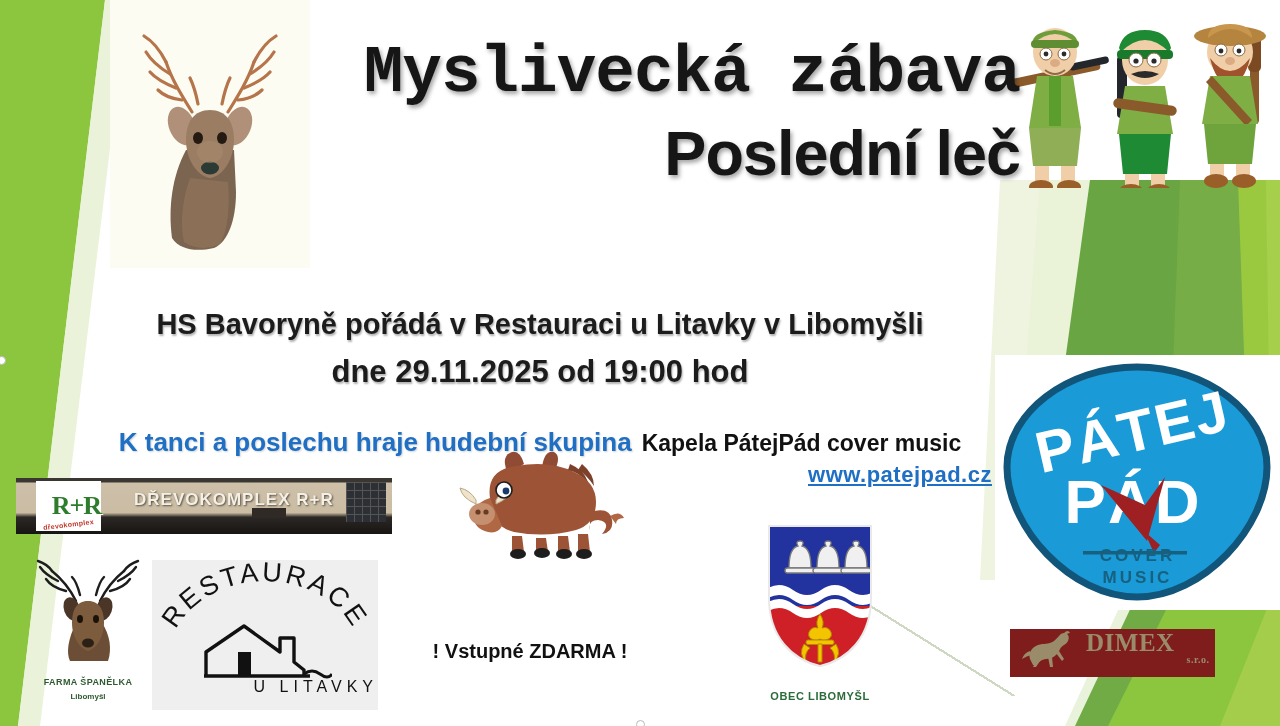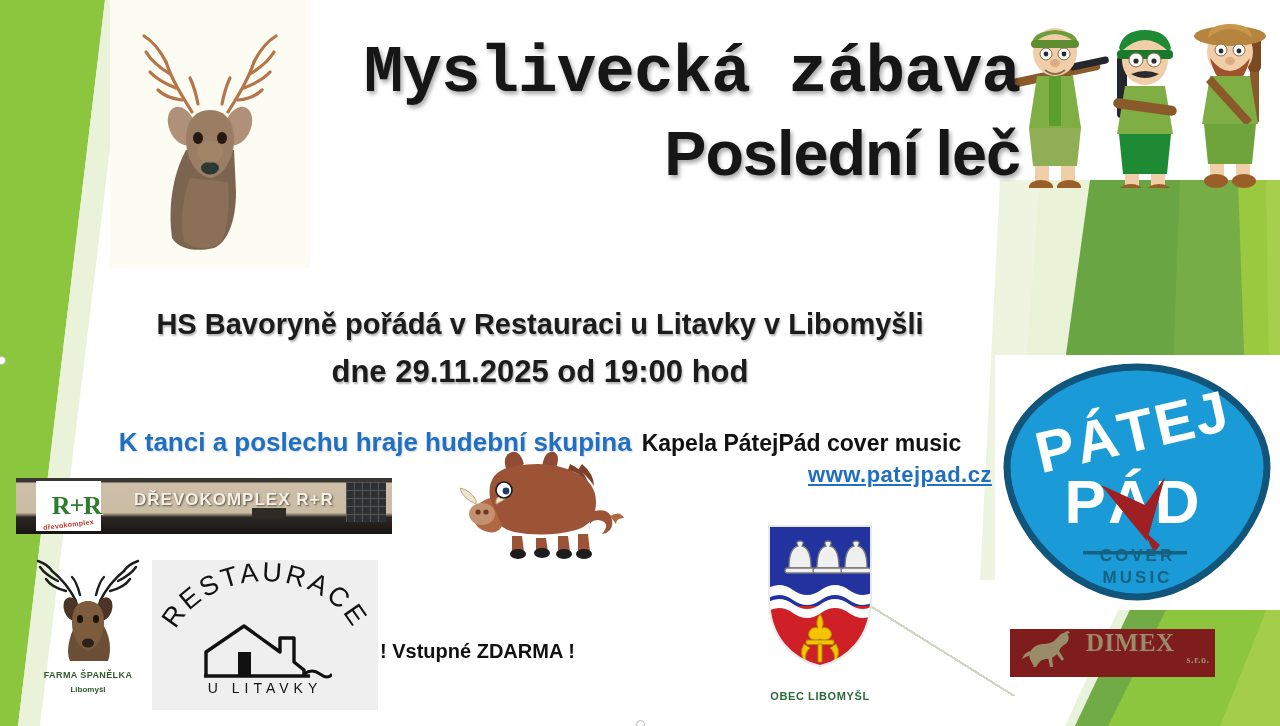--- a/index.html
+++ b/index.html
@@ -122,21 +122,21 @@
     position:absolute;left:720px;top:462px;width:360px;text-align:center;
     font-size:22px;font-weight:bold;color:#1f6fc4;
     text-decoration:underline;letter-spacing:.5px;
   }
 
   .tombola{
     position:absolute;left:400px;top:565px;width:260px;text-align:center;
     font-size:19px;font-weight:bold;color:#111;letter-spacing:.5px;
   }
   .zdarma{
-    position:absolute;left:380px;top:640px;width:300px;
+    position:absolute;left:380px;top:640px;width:300px;text-align:center;
     font-size:20px;font-weight:bold;color:#111;
   }
 
   
   .drevo{
     position:absolute;left:16px;top:478px;width:376px;height:56px;
     background:linear-gradient(to bottom,#3a3632 0%,#3a3632 7%,#cdbfa8 9%,#cbbda4 62%,#2b2724 70%,#171513 100%);
     overflow:hidden;
   }
   .drevo .badge{
@@ -163,30 +163,30 @@
   .drevo .grid{
     position:absolute;right:6px;top:4px;width:40px;height:40px;
     background:#2c2f33;
     background-image:linear-gradient(#555 1px,transparent 1px),linear-gradient(90deg,#555 1px,transparent 1px);
     background-size:8px 8px;
   }
 
   .farma{
     position:absolute;left:28px;top:555px;width:120px;height:160px;text-align:center;
   }
-  .farma .cap1{font-size:9px;font-weight:bold;color:#2f5a2f;letter-spacing:.4px;margin-top:3px;}
+  .farma .cap1{font-size:9px;font-weight:bold;color:#2f5a2f;letter-spacing:.4px;margin-top:10px;}
   .farma .cap2{font-size:8px;font-weight:bold;color:#2f5a2f;margin-top:5px;}
 
   .restaurace{
     position:absolute;left:152px;top:560px;width:226px;height:150px;background:#efefef;
   }
   .restaurace .arc{position:absolute;left:0;top:2px;width:226px;height:92px;}
   .restaurace .ul{
-    position:absolute;left:0;bottom:14px;width:100%;text-align:center;
-    font-size:14px;letter-spacing:5px;color:#111;font-weight:400;
+    position:absolute;left:0;bottom:14px;width:100%;text-align:right;
+    font-size:16px;letter-spacing:5px;color:#111;font-weight:400;
   }
 
   .obec{
     position:absolute;left:735px;top:520px;width:170px;height:180px;text-align:center;
   }
   .obec .cap{
     font-size:11px;font-weight:bold;color:#2b6b3a;letter-spacing:.6px;margin-top:20px;
   }
 
   .pick-box{

